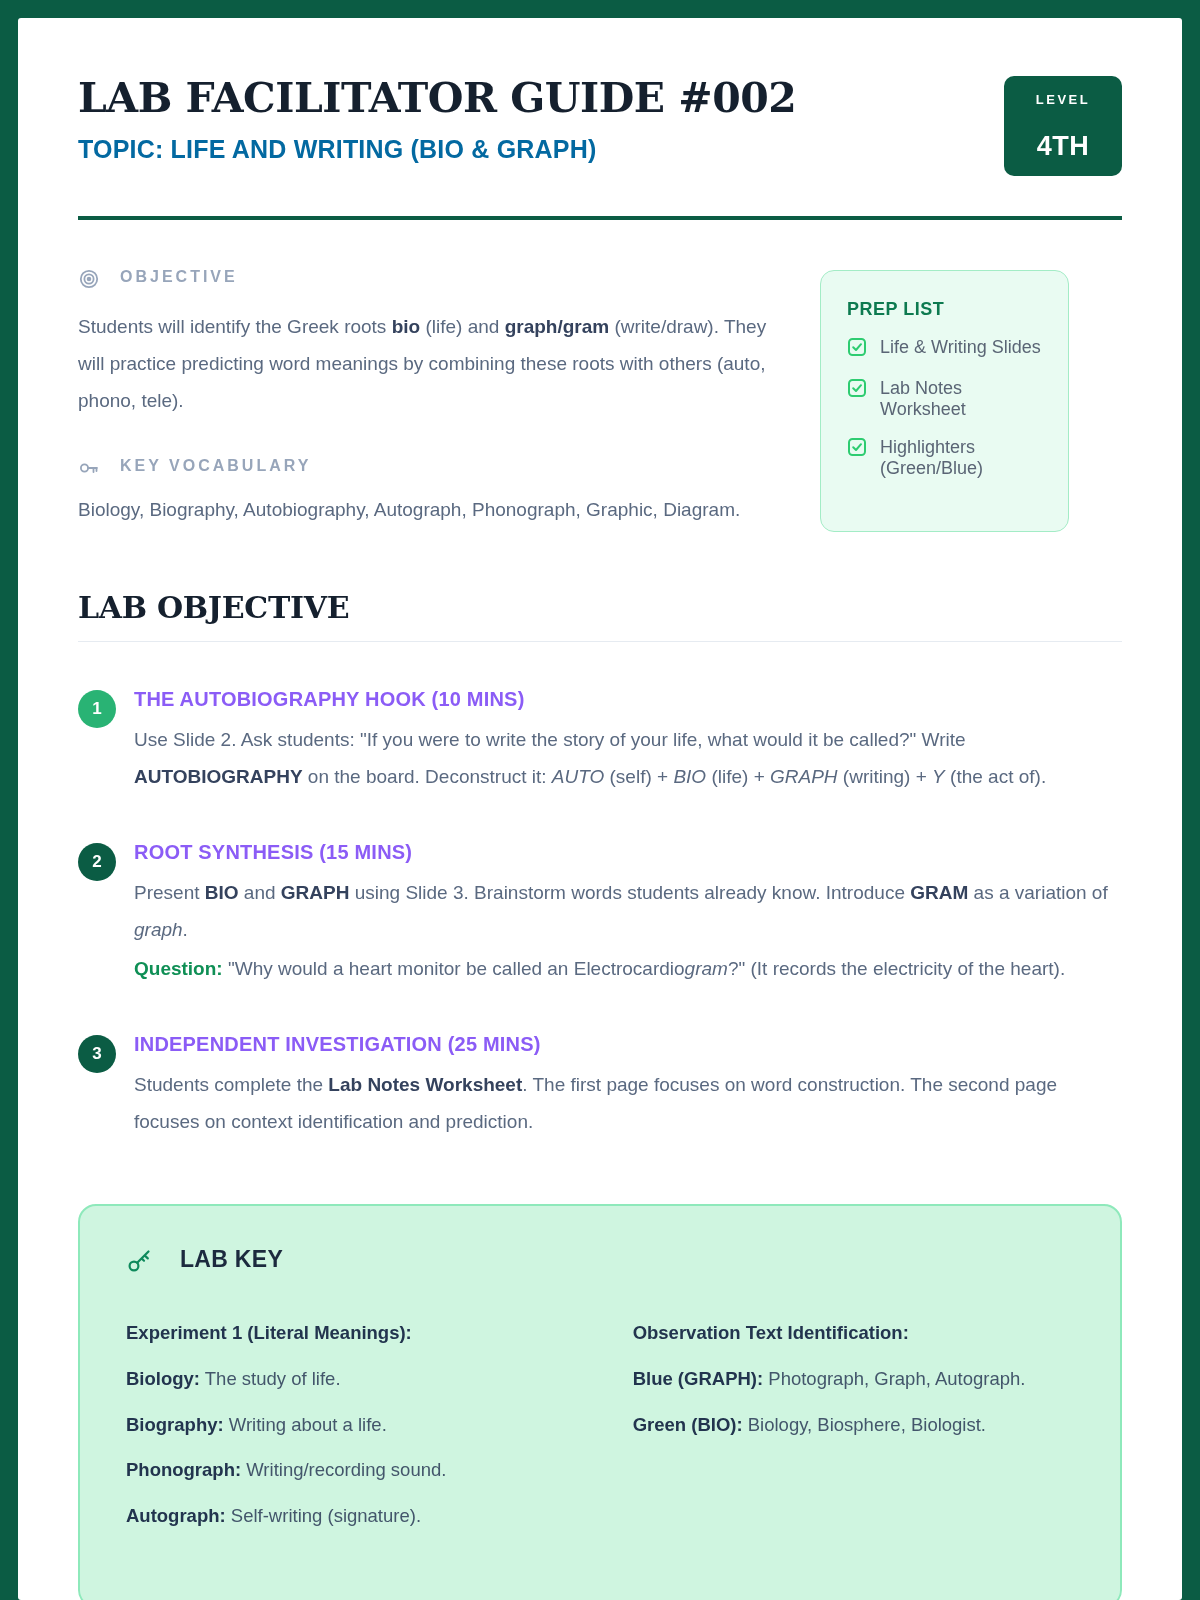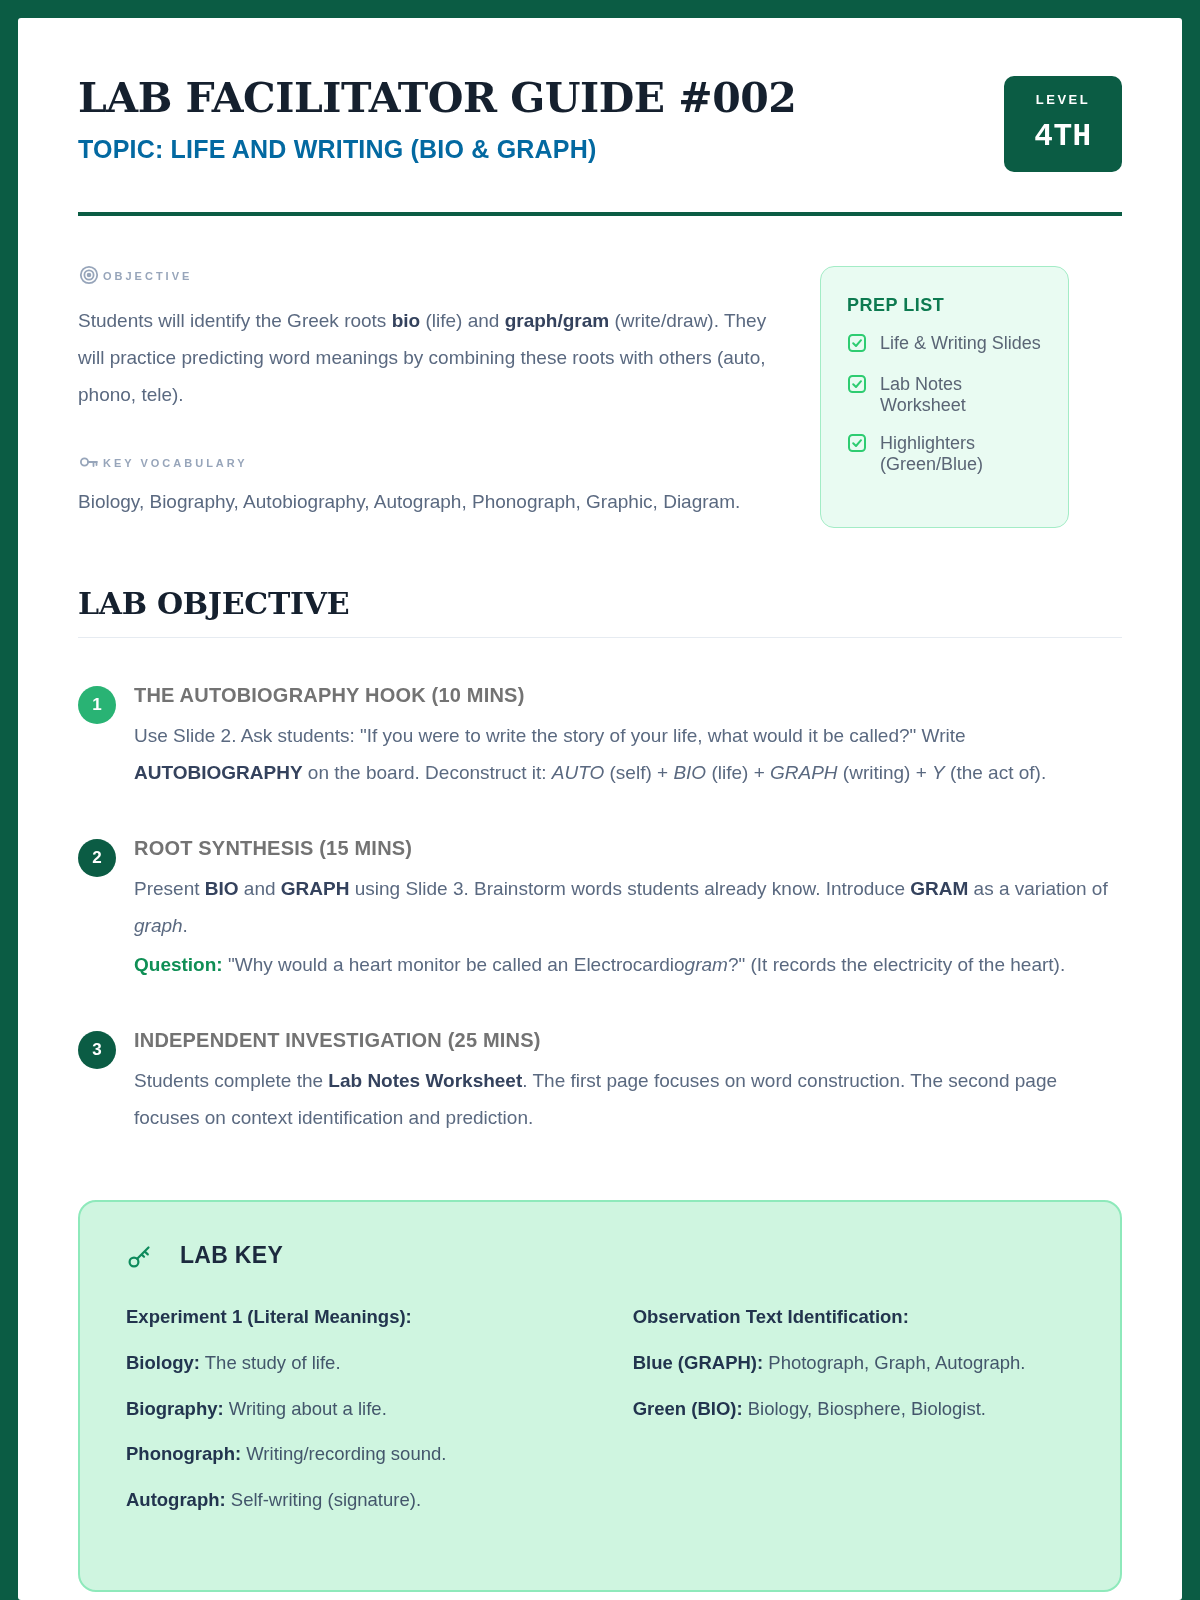--- a/index.html
+++ b/index.html
@@ -19,29 +19,29 @@
     font-weight:bold; font-size:41px; color:#15202e; letter-spacing:-0.5px; line-height:1.1;
   }
   .topic { margin-top:14px; font-size:25px; font-weight:bold; color:#0369a1; letter-spacing:0.2px; }
   .level-badge {
     background:#0b5c44; color:#ffffff; border-radius:10px;
     width:118px; min-height:96px; padding:16px 10px 14px;
     display:flex; flex-direction:column; align-items:center; justify-content:flex-start;
     margin-top:0px;
   }
   .level-label { font-size:13px; font-weight:bold; letter-spacing:2.5px; }
-  .level-value { font-size:31px; font-weight:bold; margin-top:12px; letter-spacing:0.5px;font-family:Liberation Mono, monospace; }
+  .level-value { font-size:27px; font-weight:bold; margin-top:24px; letter-spacing:0.5px; }
   .rule-dark { border:none; height:4px; background:#0b5c44; margin-top:40px; }
 
   
   .overview { margin-top:48px; display:flex; gap:42px; align-items:flex-start; }
   .overview-left { flex:1; max-width:700px; }
   .section-label {
-    display:flex; align-items:center; gap:3px;
-    color:#97a5ba; font-weight:bold; font-size:11px; letter-spacing:3px;
+    display:flex; align-items:flex-start; gap:20px;
+    color:#97a5ba; font-weight:bold; font-size:16px; letter-spacing:3px;
   }
   .section-label svg { flex:0 0 auto; }
   .body-text { font-size:19px; color:#5a6980; line-height:1.95; }
   .objective-body { margin-top:14px; }
   .vocab-label { margin-top:38px; }
   .vocab-body { margin-top:8px; }
   .seg-b { font-weight:bold; color:#34425d; }
   .seg-i { font-style:italic; }
   .seg-q { font-weight:bold; color:#0f8f55; }
 
@@ -63,32 +63,32 @@
   }
   .rule-light { border:none; height:1px; background:#e6ebf1; margin-top:16px; }
   .step { display:flex; gap:18px; margin-top:46px; }
   .step-badge {
     flex:0 0 auto; width:38px; height:38px; border-radius:50%;
     color:#ffffff; font-weight:bold; font-size:17px;
     display:flex; align-items:center; justify-content:center; margin-top:2px;
   }
   .badge-1 { background:#29b374; }
   .badge-dark { background:#0b5c44; }
-  .step-title { font-size:20px; font-weight:bold; color:#737373; letter-spacing:0.2px; }
+  .step-title { font-size:20px; font-weight:bold; color:#8b5cf6; letter-spacing:0.2px; }
   .step-body { margin-top:10px; font-size:19px; color:#5a6980; line-height:1.95; max-width:985px; }
 
   
   .labkey-card {
     margin-top:64px;
     background:#cff5e0; border:2px solid #8ee9bb; border-radius:18px;
     padding:40px 46px 60px; min-height:330px;
   }
   .labkey-header { display:flex; align-items:flex-start; gap:26px; }
   .labkey-title { font-size:23px; font-weight:bold; color:#1c2a3e; letter-spacing:0.3px; }
-  .labkey-columns { margin-top:28px; display:grid; grid-template-columns:1.08fr 1fr; column-gap:30px; }
+  .labkey-columns { margin-top:40px; display:grid; grid-template-columns:1.08fr 1fr; column-gap:30px; }
   .labkey-row { font-size:18.5px; line-height:1.6; margin-bottom:16px; }
   .labkey-heading { font-weight:bold; color:#22344e; }
   .labkey-label { font-weight:bold; color:#22344e; }
   .labkey-text { color:#43566b; }
 </style>
 </head>
 <body>
 
 <div class="page">
 

